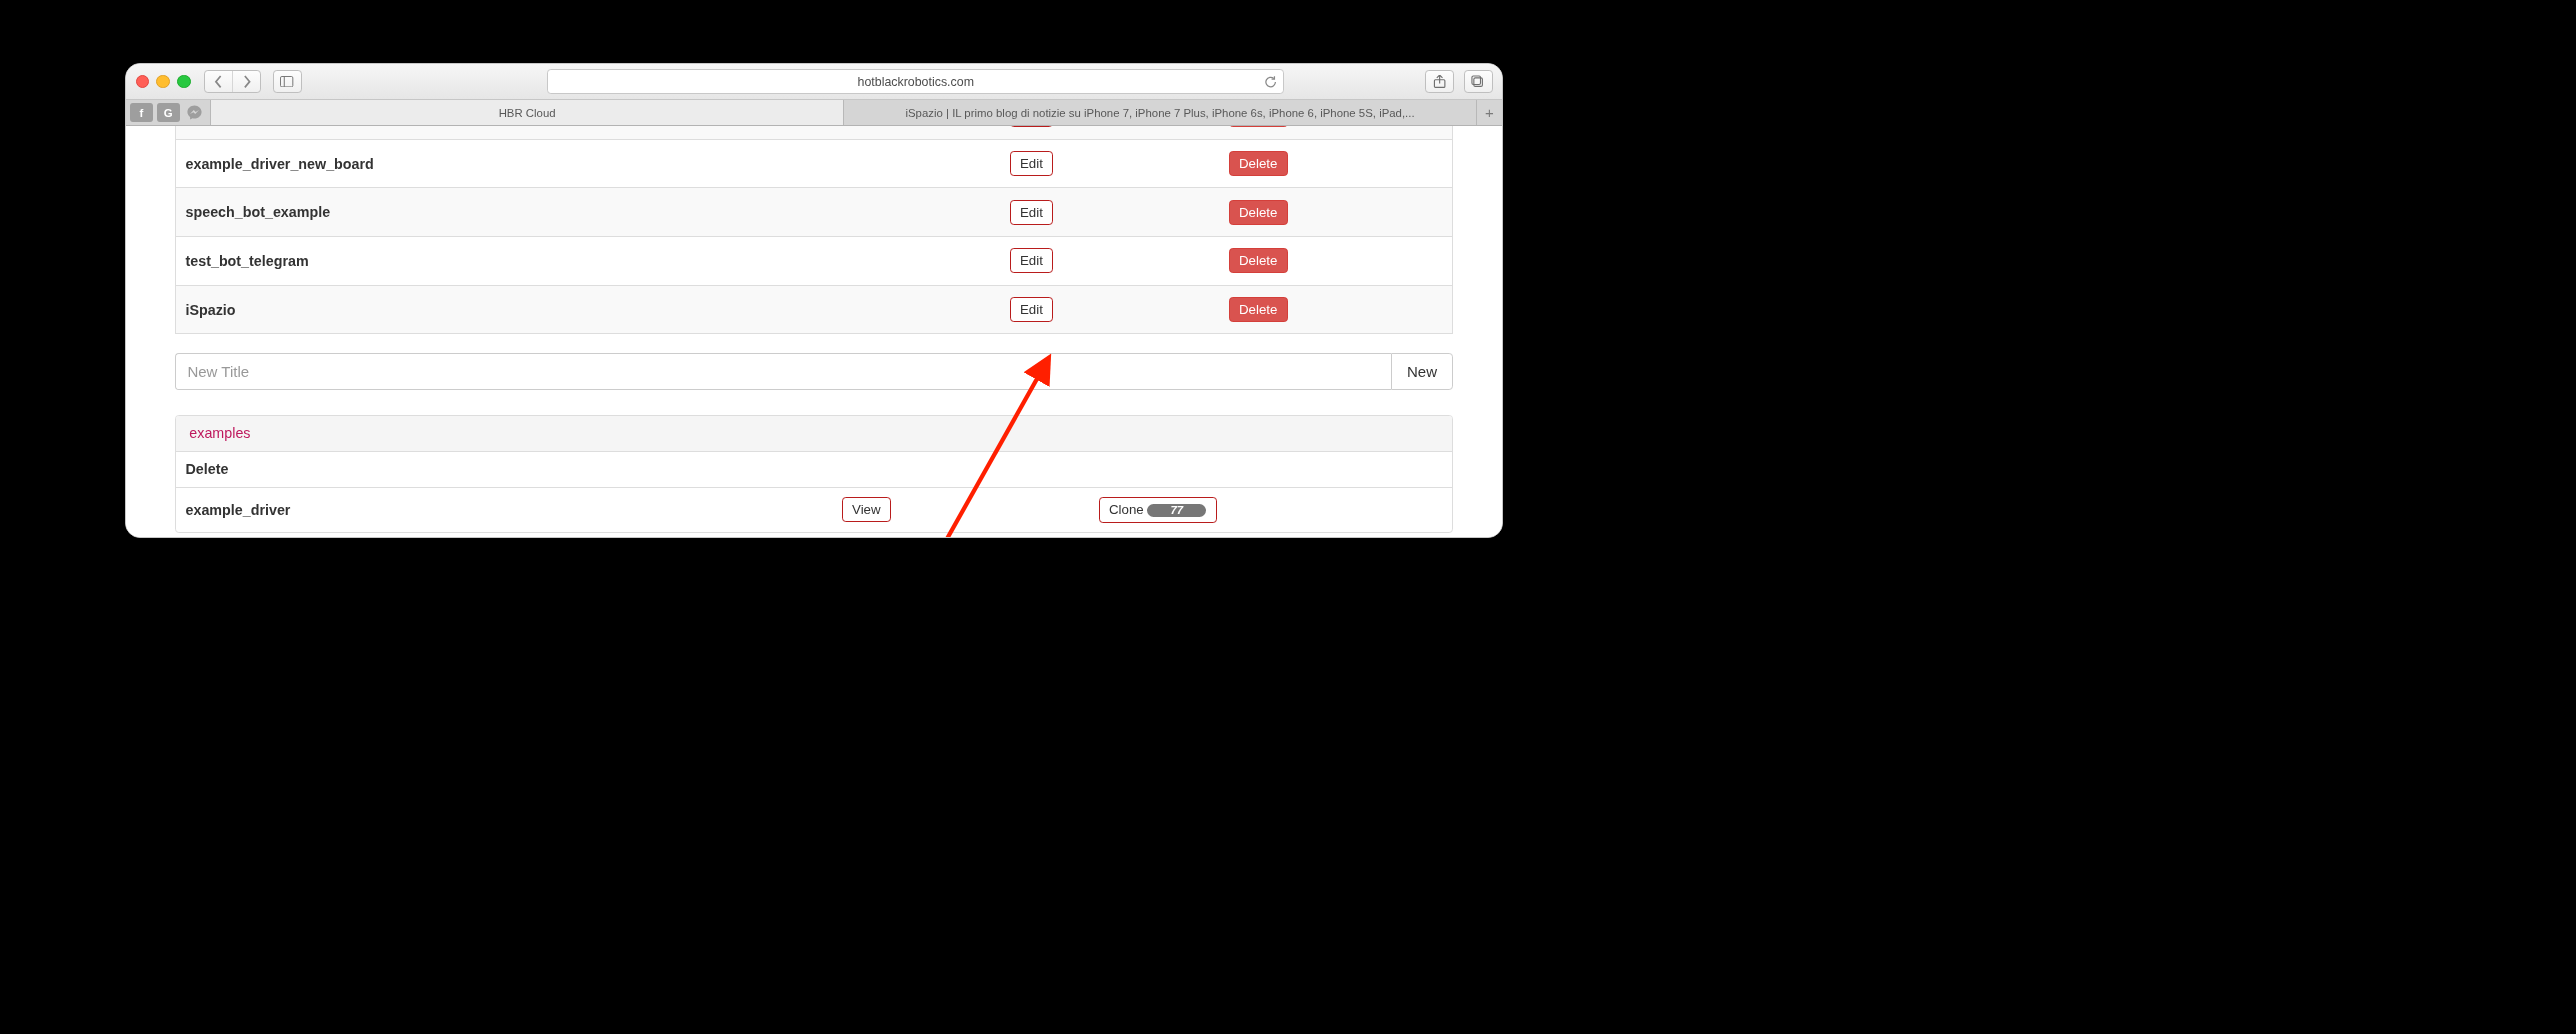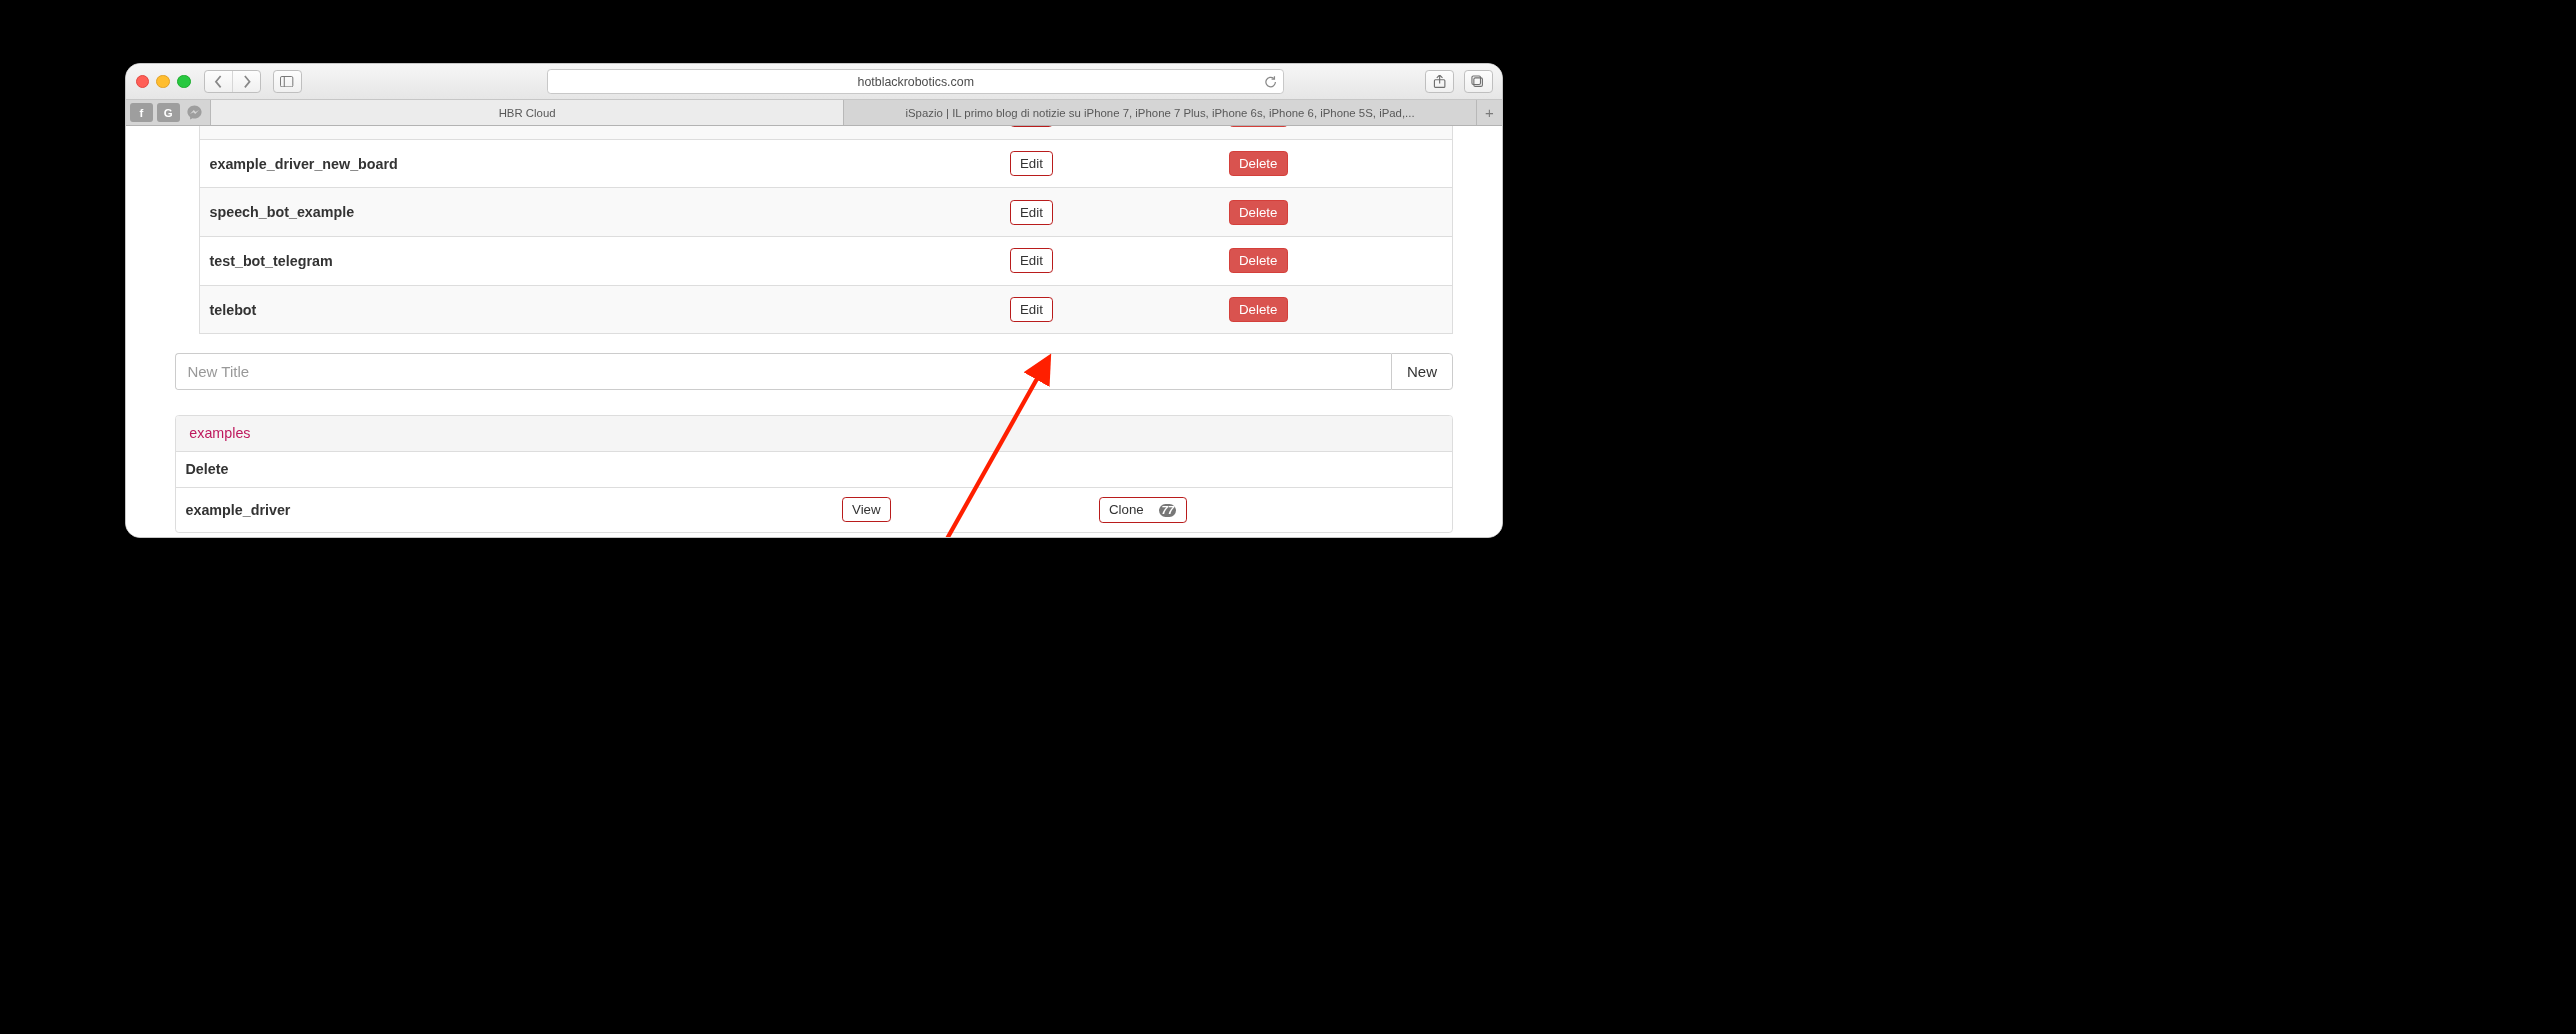--- a/index.html
+++ b/index.html
@@ -227,24 +227,24 @@
     text-align:left;
     padding:9.5px 9.5px;
     border-top:1px solid #ddd;
   }
   table.ex th { border-top:none; font-weight:700;}
   .badge {
     display:inline-block;
     background:#777;
     color:#fff;
     border-radius:9.5px;
-    padding:1px 2px;
+    padding:1px 23px;
     font-size:11.4px;
     font-weight:700;
-    margin-left:12px;
+    margin-left:0;
     vertical-align:middle;
     font-style:italic;
   }
 
   
   .arrow {
     position:absolute;
     width:285px;height:285px;
     pointer-events:none;
   }
@@ -323,21 +323,21 @@
     </div>
     <div class="tab">
       <span class="label">iSpazio | IL primo blog di notizie su iPhone 7, iPhone 7 Plus, iPhone 6s, iPhone 6, iPhone 5S, iPad,...</span>
     </div>
     <div class="newtab">+</div>
   </div>
 
   <div class="content">
     <div class="page-wrap">
 
-      <div style="margin-top:-36px;margin-left:24px;">
+      <div style="margin-top:-36px;">
         <table class="proj">
           <tbody>
               <tr class="firstrow">
             <td class="name-cell"></td>
             <td style="width:200px;"><span class="btn">Edit</span></td>
             <td style="width:214px;"><span class="btn danger">Delete</span></td>
           </tr>
           <tr>
             <td class="name-cell"><span>example_driver_new_board</span></td>
             <td><span class="btn">Edit</span></td>
@@ -347,21 +347,21 @@
             <td class="name-cell"><span>speech_bot_example</span></td>
             <td><span class="btn">Edit</span></td>
             <td><span class="btn danger">Delete</span></td>
           </tr>
           <tr>
             <td class="name-cell"><span>test_bot_telegram</span></td>
             <td><span class="btn">Edit</span></td>
             <td><span class="btn danger">Delete</span></td>
           </tr>
           <tr>
-            <td class="name-cell"><span>telebot</span></td>
+            <td class="name-cell"><span>iSpazio</span></td>
             <td><span class="btn">Edit</span></td>
             <td><span class="btn danger">Delete</span></td>
           </tr>
         </tbody>
           </table>
       </div>
 
       <div class="input-group">
         <input type="text" placeholder="New Title" style="">
         <span class="addon-btn">New</span>

